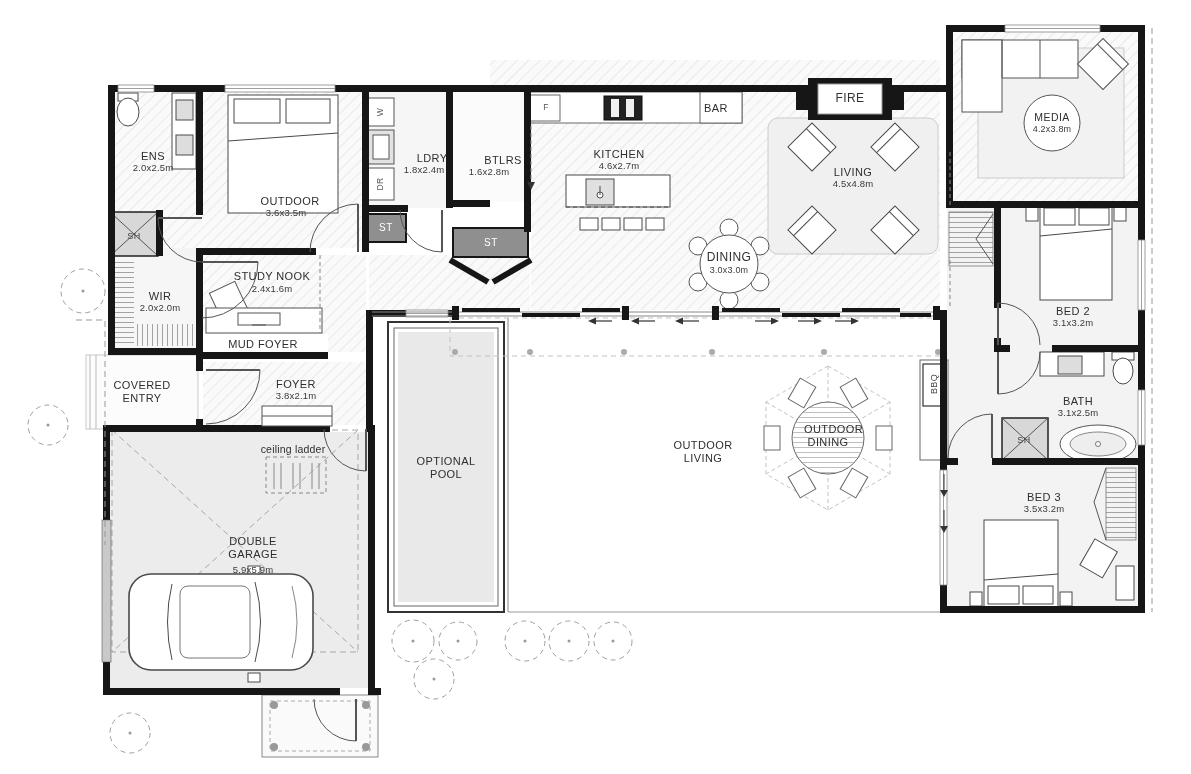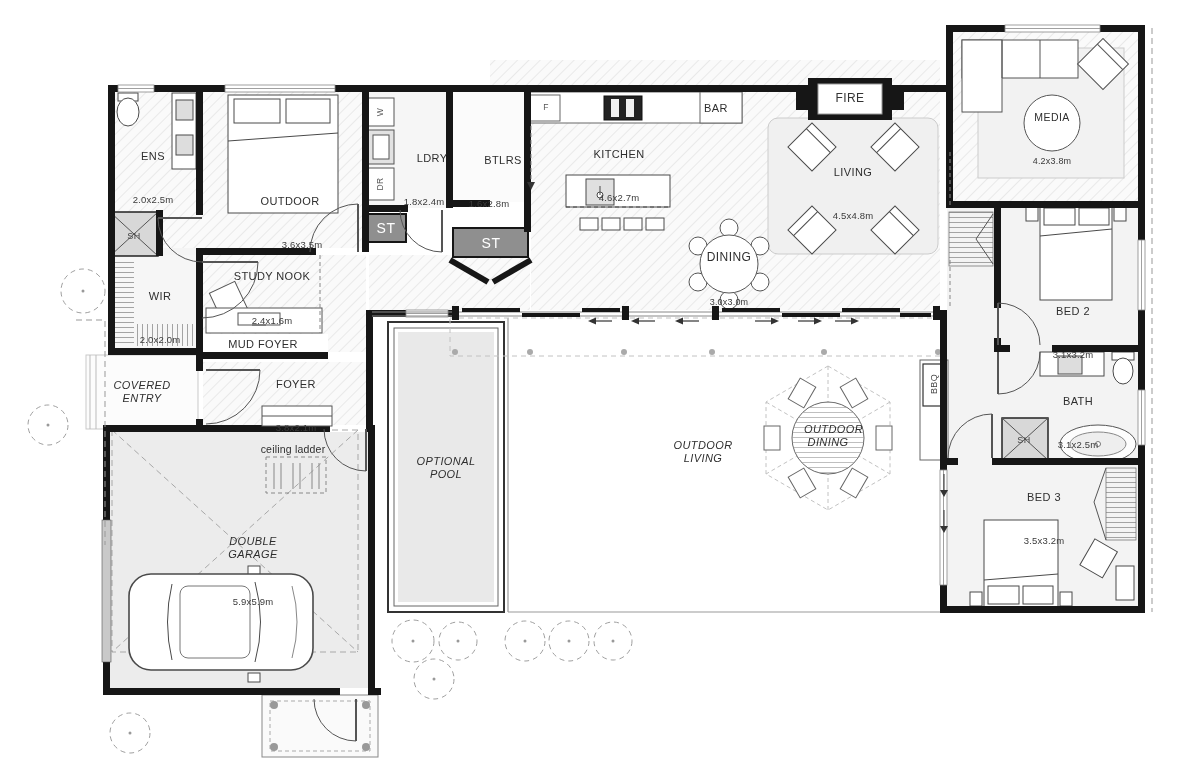--- a/index.html
+++ b/index.html
@@ -1,25 +1,25 @@
 <!DOCTYPE html>
 <html><head>
 <meta charset="utf-8">
 <style>
   html,body{margin:0;padding:0;background:#ffffff;}
   #stage{position:relative;width:1191px;height:774px;background:#ffffff;overflow:hidden;
          font-family:"Liberation Sans", sans-serif;}
   #plan-svg{position:absolute;left:0;top:0;}
   .lbl{position:absolute;transform:translate(-50%,-50%);white-space:nowrap;text-align:center;
        font-size:11px;letter-spacing:.4px;color:#2e2e2e;line-height:1.15;}
-  .dims{font-size:9.5px;color:#3a3a3a;letter-spacing:.2px;margin-top:32px;}
-  .wrap{white-space:normal;font-style:italic;}
+  .dims{font-size:9.5px;color:#3a3a3a;letter-spacing:.2px;}
+  .wrap{white-space:normal;}
   .small{font-size:9px;color:#444;}
   .tiny{font-size:8.5px;color:#555;}
-  .st-lbl{font-size:14px;color:#ffffff;letter-spacing:.5px;}
+  .st-lbl{font-size:10px;color:#ffffff;letter-spacing:.5px;}
   .rot{transform:translate(-50%,-50%) rotate(-90deg);}
   .fire-lbl{font-size:12px;color:#333;}
 </style>
 </head>
 <body>
 
 <div id="stage">
 
 <svg id="plan-svg" width="1191" height="774" viewBox="0 0 1191 774">
   <defs>
@@ -459,21 +459,21 @@
         <circle cx="569" cy="641" r="1.5"></circle>
         <circle cx="613" cy="641" r="1.5"></circle>
   </g>
 </svg>
 
 <div class="lbl" style="left:153px;top:156px">ENS</div>
 <div class="lbl dims" style="left:153px;top:168px">2.0x2.5m</div>
 <div class="lbl small" style="left:134px;top:236px">SH</div>
 
 <div class="lbl" style="left:290px;top:201px">OUTDOOR</div>
-<div class="lbl dims" style="left:302px;top:213px">3.6x3.5m</div>
+<div class="lbl dims" style="left:286px;top:213px">3.6x3.5m</div>
 
 <div class="lbl" style="left:160px;top:296px">WIR</div>
 <div class="lbl dims" style="left:160px;top:308px">2.0x2.0m</div>
 
 <div class="lbl" style="left:272px;top:276px">STUDY NOOK</div>
 <div class="lbl dims" style="left:272px;top:289px">2.4x1.6m</div>
 
 <div class="lbl" style="left:263px;top:344px">MUD FOYER</div>
 
 <div class="lbl" style="left:432px;top:158px">LDRY</div>

